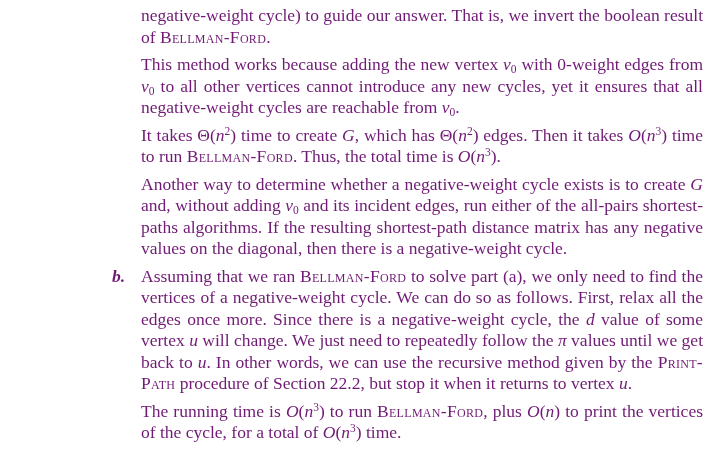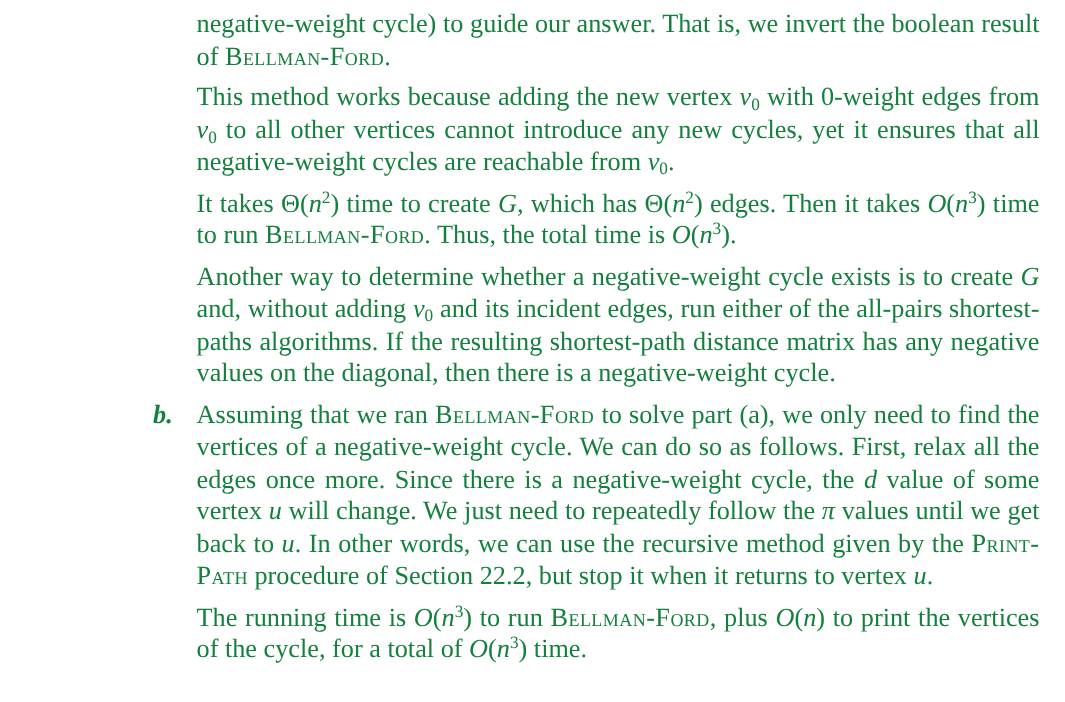--- a/index.html
+++ b/index.html
@@ -9,23 +9,23 @@
   body {
     width: 710px;
     height: 468px;
     background: #ffffff;
     overflow: hidden;
     font-family: "Liberation Serif", serif;
   }
   .page {
     position: absolute;
     top: 5px;
-    left: 131px;
+    left: 141px;
     width: 562px;
-    color: #15803d;
+    color: #701a75;
   }
   p.para {
     margin: 0 0 6px 0;
     font-size: 17.5px;
     line-height: 21.5px;
     text-align: justify;
     position: relative;
   }
   p.para.item {
     

